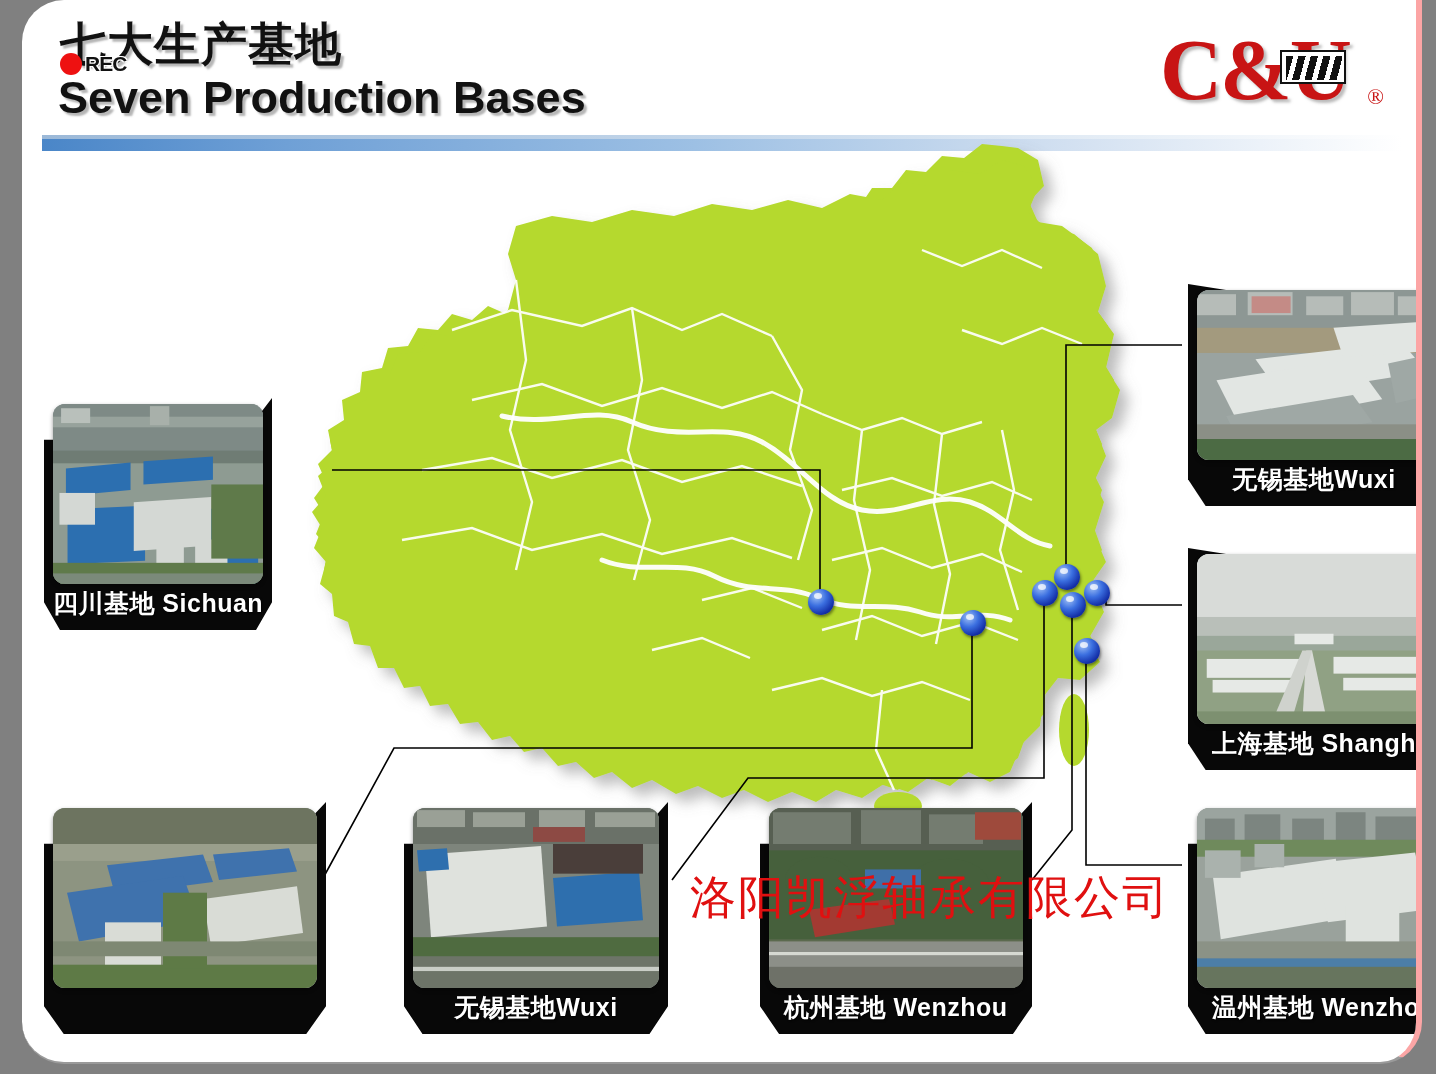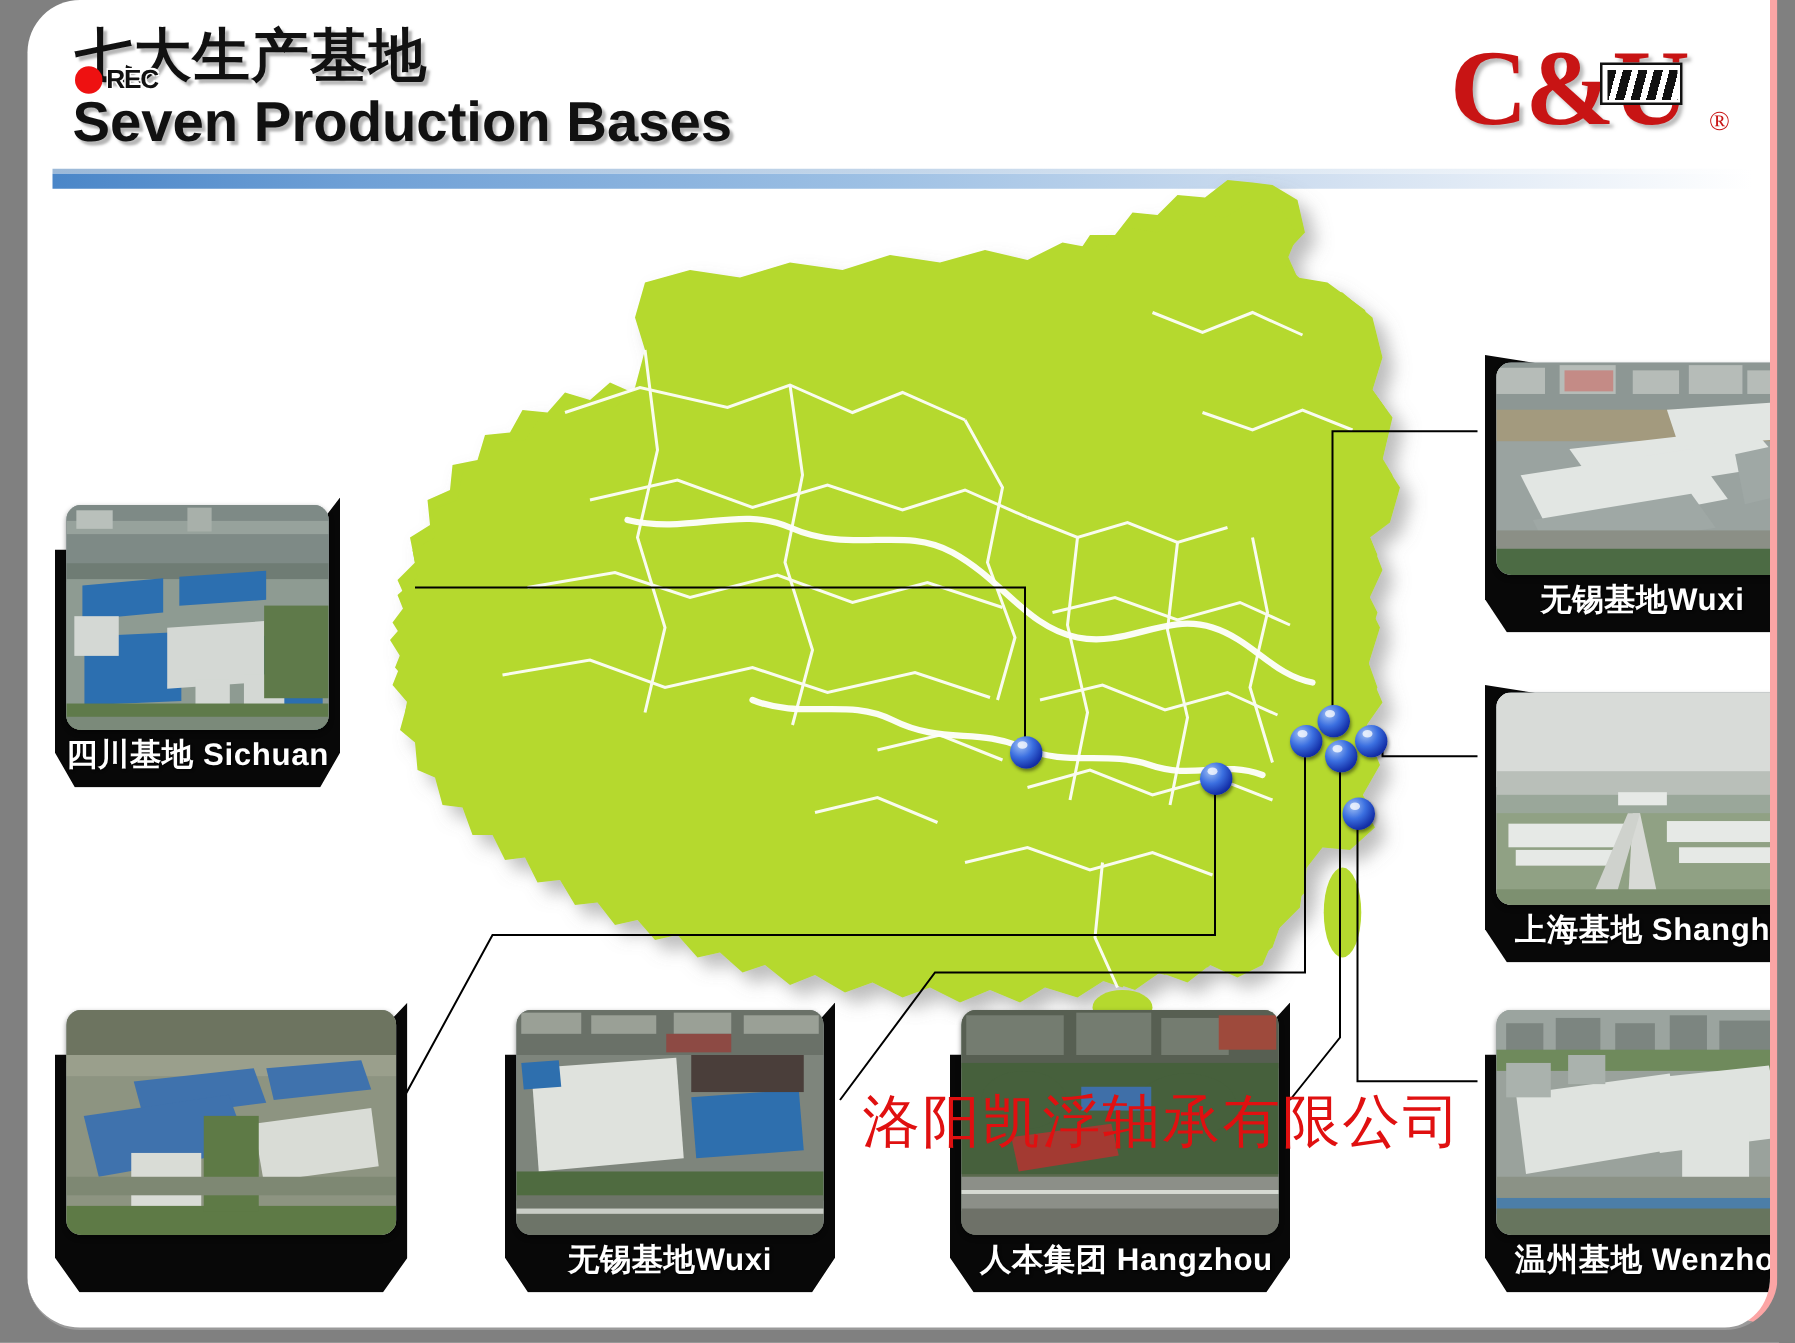--- a/index.html
+++ b/index.html
@@ -423,21 +423,21 @@
             <ellipse cx="50" cy="68" rx="34" ry="22"></ellipse>
             <ellipse cx="180" cy="72" rx="40" ry="24"></ellipse>
           </g>
           <rect x="96" y="58" width="56" height="18" fill="#3f6fa8"></rect>
           <polygon points="40,96 120,86 126,110 46,122" fill="#a33a32"></polygon>
           <rect y="126" width="254" height="26" fill="#8c8f88"></rect>
           <rect y="150" width="254" height="20" fill="#6e7168"></rect>
           <rect y="136" width="254" height="3" fill="#d6d9d2"></rect>
         </svg>
       </div>
-      <div class="caption clip-right">人本集团 Hangzhou</div>
+      <div class="caption clip-right">杭州基地 Wenzhou</div>
     </div>
 
     <div class="card" style="left:1166px; top:802px; width:252px; height:232px;">
       <div class="plate"></div>
       <div class="photo">
         <svg viewBox="0 0 236 170" preserveAspectRatio="none">
           <rect width="236" height="170" fill="#9aa29c"></rect>
           <rect width="236" height="36" fill="#9ba49f"></rect>
           <g fill="#7c8580">
                 <rect x="8" y="10" width="30" height="22"></rect>

